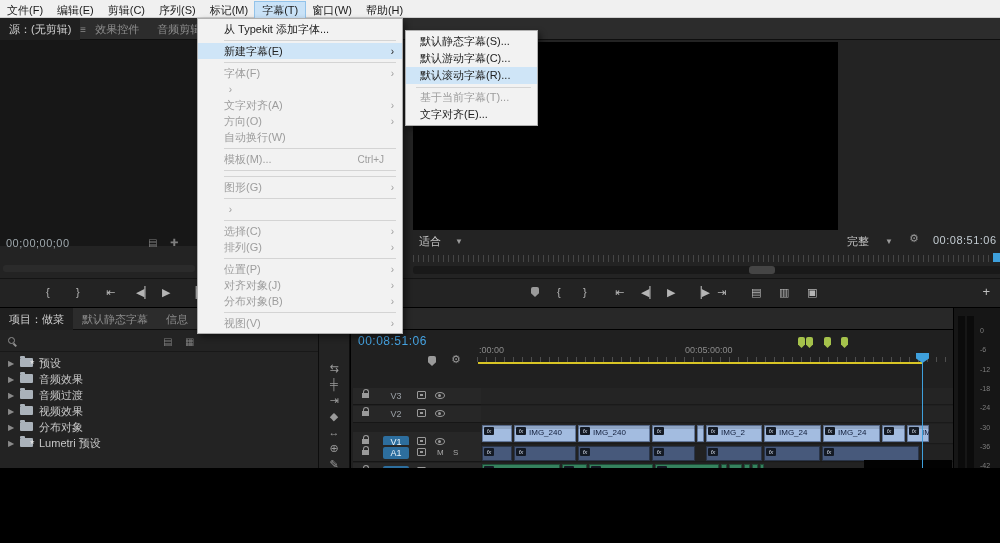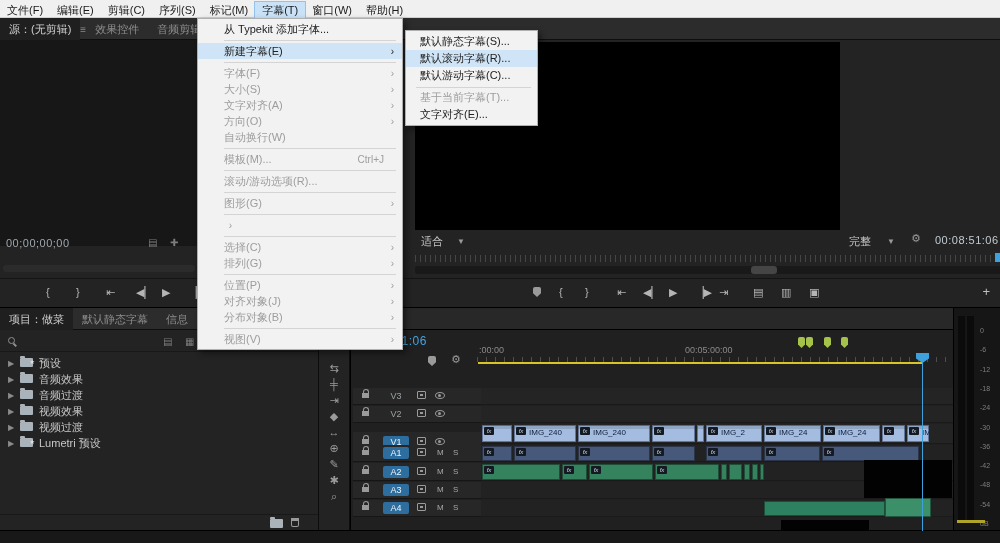--- a/index.html
+++ b/index.html
@@ -1,17 +1,17 @@
 <!DOCTYPE html>
 <html><head>
 <meta charset="utf-8">
 <style>
   * { margin:0; padding:0; box-sizing:border-box; }
   body { background:#000; font-family:"Liberation Sans","DejaVu Sans",sans-serif; }
-  #app { position:relative; width:1000px; height:543px; background:#1d1d1d; overflow:hidden; }
+  #app { position:relative; width:1000px; height:468px; background:#1d1d1d; overflow:hidden; }
 
   
   #menubar { position:absolute; left:0; top:0; width:1000px; height:18px; background:#f0f0f0; border-bottom:1px solid #cfcfcf; white-space:nowrap; z-index:50; }
   .mb-item { display:inline-block; height:18px; line-height:17px; padding:0 7px; font-size:11px; color:#1a1a1a; }
   .mb-item.active { background:#c9e2f7; outline:1px solid #93c3ea; }
 
   
   .panel { position:absolute; background:#232323; }
   .tabstrip { position:absolute; left:0; top:0; right:0; height:22px; background:#2c2c2c; border-bottom:1px solid #0e0e0e; white-space:nowrap; }
   .tab { display:inline-block; height:22px; line-height:22px; padding:0 9px; font-size:11px; color:#8d8d8d; }
@@ -23,21 +23,21 @@
   #source-black { position:absolute; left:0; top:22px; right:0; height:206px; background:#171717; }
   .tc { font-size:11px; color:#9fa8ad; letter-spacing:0.5px; }
   #source-tc { position:absolute; left:6px; top:219px; }
   .mini-icon { position:absolute; font-size:10px; color:#7d7d7d; }
   #source-scrollbar { position:absolute; left:3px; top:247px; width:192px; height:7px; background:#2b2b2b; border-radius:3px; }
   .transport { position:absolute; left:0; right:0; height:29px; background:#232323; border-top:1px solid #141414; }
   #source-transport { top:260px; }
   .tr-icon { position:absolute; top:7px; font-size:11px; color:#b5b5b5; }
 
   
-  #program-panel { left:350px; top:18px; width:650px; height:289px; border-left:3px solid #3b82f6; }
+  #program-panel { left:350px; top:18px; width:650px; height:289px; border-left:1px solid #3b82f6; }
   #program-black { position:absolute; left:62px; top:24px; width:425px; height:188px; background:#000; }
   #program-fit { position:absolute; left:68px; top:216px; font-size:11px; color:#c9c9c9; }
   #program-quality { position:absolute; left:496px; top:216px; font-size:11px; color:#c9c9c9; }
   .dd-arrow { position:absolute; top:219px; font-size:8px; color:#9a9a9a; }
   #program-wrench { position:absolute; left:558px; top:214px; font-size:11px; color:#9a9a9a; }
   #program-tc { position:absolute; left:582px; top:216px; color:#c3ccd2; }
   #program-ticks { position:absolute; left:62px; top:237px; width:588px; height:7px;
       background:repeating-linear-gradient(90deg,#454545 0 1px,transparent 1px 5px); }
   #program-playhead { position:absolute; left:642px; top:235px; width:7px; height:9px; background:#3ea0dc; }
   #program-scrollbar { position:absolute; left:62px; top:248px; width:588px; height:8px; background:#191919; border-radius:3px; }
@@ -184,21 +184,21 @@
       <span class="mag"></span>
       <span style="position:absolute; left:22px; top:0; width:130px; height:21px;"></span>
       <span class="mini-icon" style="left:163px; top:5px; position:absolute;">▤</span>
       <span class="mini-icon" style="left:185px; top:5px; position:absolute;">▦</span>
     </div>
     <div id="bin-list">
         <div class="bin-row"><span class="bin-arrow">▶</span><span class="folder"><span class="star">★</span></span><span class="bin-label">预设</span></div>
         <div class="bin-row"><span class="bin-arrow">▶</span><span class="folder"></span><span class="bin-label">音频效果</span></div>
         <div class="bin-row"><span class="bin-arrow">▶</span><span class="folder"></span><span class="bin-label">音频过渡</span></div>
         <div class="bin-row"><span class="bin-arrow">▶</span><span class="folder"></span><span class="bin-label">视频效果</span></div>
-        <div class="bin-row"><span class="bin-arrow">▶</span><span class="folder"></span><span class="bin-label">视频过渡</span></div>
+        <div class="bin-row"><span class="bin-arrow">▶</span><span class="folder"></span><span class="bin-label">分布对象</span></div>
         <div class="bin-row"><span class="bin-arrow">▶</span><span class="folder"><span class="star">★</span></span><span class="bin-label">Lumetri 预设</span></div>
       </div>
     <div id="project-bottom">
       <span class="folder" style="position:absolute; left:270px; top:4px;"></span>
       <span class="trash" style="left:291px; top:3px;"></span>
     </div>
   </div>
 
   <div class="panel" id="tools-panel">
       <div class="tool" style="top: 55px;">⇆</div>
@@ -398,43 +398,39 @@
       <div class="m-item highlighted">
         <span class="m-label">新建字幕(E)</span>
         <span class="m-arrow">›</span>
       </div>
       <div class="m-sep"></div>
       <div class="m-item disabled">
         <span class="m-label">字体(F)</span>
         <span class="m-arrow">›</span>
       </div>
       <div class="m-item disabled">
-        <span class="m-label">大小(S)</span>
         <span class="m-arrow">›</span>
       </div>
       <div class="m-item disabled">
         <span class="m-label">文字对齐(A)</span>
         <span class="m-arrow">›</span>
       </div>
       <div class="m-item disabled">
         <span class="m-label">方向(O)</span>
         <span class="m-arrow">›</span>
       </div>
       <div class="m-item disabled">
         <span class="m-label">自动换行(W)</span>
       </div>
       <div class="m-sep"></div>
       <div class="m-item disabled">
         <span class="m-label">模板(M)...</span>
         <span class="m-short">Ctrl+J</span>
       </div>
       <div class="m-sep"></div>
-      <div class="m-item disabled">
-        <span class="m-label">滚动/游动选项(R)...</span>
-      </div>
       <div class="m-sep"></div>
       <div class="m-item disabled">
         <span class="m-label">图形(G)</span>
         <span class="m-arrow">›</span>
       </div>
       <div class="m-sep"></div>
       <div class="m-item disabled">
         <span class="m-arrow">›</span>
       </div>
       <div class="m-sep"></div>
@@ -462,26 +458,26 @@
       <div class="m-sep"></div>
       <div class="m-item disabled">
         <span class="m-label">视图(V)</span>
         <span class="m-arrow">›</span>
       </div>
     </div>
   <div class="menu" id="new-title-submenu">
       <div class="m-item normal">
         <span class="m-label">默认静态字幕(S)...</span>
       </div>
+      <div class="m-item normal">
+        <span class="m-label">默认游动字幕(C)...</span>
+      </div>
       <div class="m-item highlighted">
         <span class="m-label">默认滚动字幕(R)...</span>
       </div>
-      <div class="m-item normal">
-        <span class="m-label">默认游动字幕(C)...</span>
-      </div>
       <div class="m-sep"></div>
       <div class="m-item disabled">
         <span class="m-label">基于当前字幕(T)...</span>
       </div>
       <div class="m-item normal">
         <span class="m-label">文字对齐(E)...</span>
       </div>
     </div>
 
 </div>

